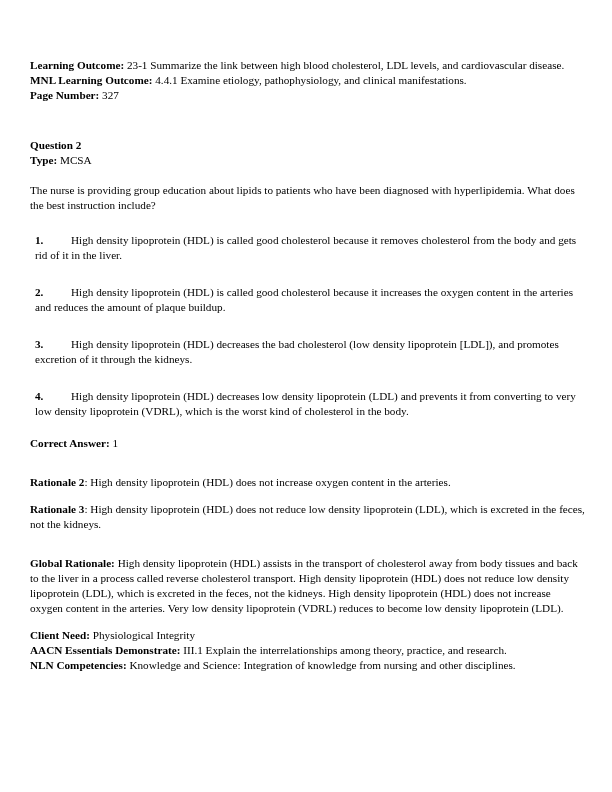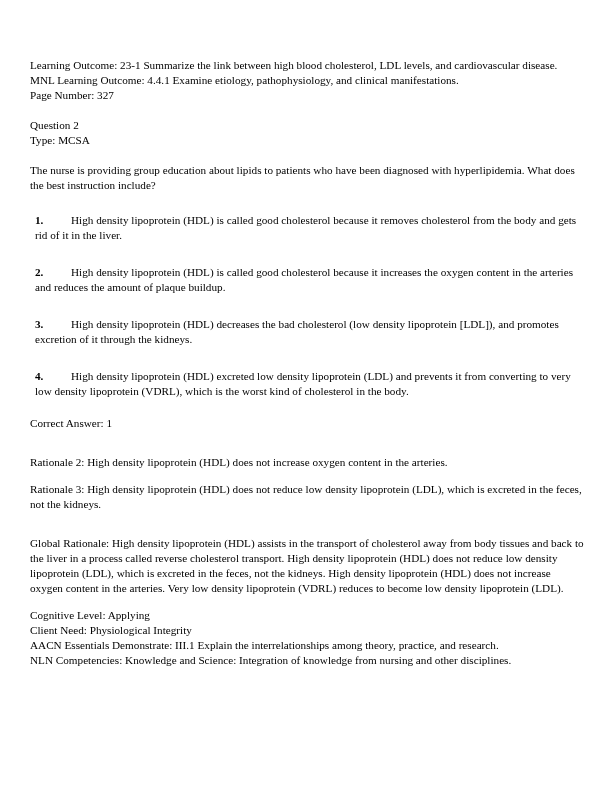--- a/index.html
+++ b/index.html
@@ -17,21 +17,21 @@
       color: #000000;
       line-height: 15px;
     }
     .page {
       position: absolute;
       left: 30px;
       top: 58px;
       width: 556px;
     }
     .line { margin: 0; }
-    .b { font-weight: normal; }
+    .b { font-weight: bold; margin-top: 20px; }
     .gap { height: 15px; }
     .gap-s { height: 12px; }
     .option {
       margin: 5px;
     }
     .option .num {
       font-weight: bold;
       display: inline-block;
       width: 36px;
     }
@@ -56,38 +56,37 @@
   <p class="line">The nurse is providing group education about lipids to patients who have been diagnosed with hyperlipidemia. What does the best instruction include?</p>
 
   <div class="gap"></div>
 
   <p class="option"><span class="num">1.</span><span>High density lipoprotein (HDL) is called good cholesterol because it removes cholesterol from the body and gets rid of it in the liver.</span></p>
   <div class="gap-s"></div>
   <p class="option"><span class="num">2.</span><span>High density lipoprotein (HDL) is called good cholesterol because it increases the oxygen content in the arteries and reduces the amount of plaque buildup.</span></p>
   <div class="gap-s"></div>
   <p class="option"><span class="num">3.</span><span>High density lipoprotein (HDL) decreases the bad cholesterol (low density lipoprotein [LDL]), and promotes excretion of it through the kidneys.</span></p>
   <div class="gap-s"></div>
-  <p class="option"><span class="num">4.</span><span>High density lipoprotein (HDL) excreted low density lipoprotein (LDL) and prevents it from converting to very low density lipoprotein (VDRL), which is the worst kind of cholesterol in the body.</span></p>
+  <p class="option"><span class="num">4.</span><span>High density lipoprotein (HDL) decreases low density lipoprotein (LDL) and prevents it from converting to very low density lipoprotein (VDRL), which is the worst kind of cholesterol in the body.</span></p>
 
   <div class="gap-s"></div>
 
   <p class="line"><span class="b">Correct Answer:</span><span>  1</span></p>
 
   <div class="gap-s"></div>
 
   <div class="gap-s"></div>
   <p class="line"><span class="b">Rationale 2</span><span>: High density lipoprotein (HDL) does not increase oxygen content in the arteries.</span></p>
   <div class="gap-s"></div>
   <p class="line"><span class="b">Rationale 3</span><span>: High density lipoprotein (HDL) does not reduce low density lipoprotein (LDL), which is excreted in the feces, not the kidneys.</span></p>
   <div class="gap-s"></div>
 
   <div class="gap-s"></div>
 
   <p class="line"><span class="b">Global Rationale:</span><span> High density lipoprotein (HDL) assists in the transport of cholesterol away from body tissues and back to the liver in a process called reverse cholesterol transport. High density lipoprotein (HDL) does not reduce low density lipoprotein (LDL), which is excreted in the feces, not the kidneys. High density lipoprotein (HDL) does not increase oxygen content in the arteries. Very low density lipoprotein (VDRL) reduces to become low density lipoprotein (LDL).</span></p>
 
   <div class="gap-s"></div>
 
-  <p class="line"><span class="b">Cognitive Level:</span><span> Applying</span></p>
   <p class="line"><span class="b">Client Need:</span><span> Physiological Integrity</span></p>
   <p class="line"><span class="b">AACN Essentials Demonstrate:</span><span> III.1 Explain the interrelationships among theory, practice, and research.</span></p>
   <p class="line"><span class="b">NLN Competencies:</span><span> Knowledge and Science: Integration of knowledge from nursing and other disciplines.</span></p>
 
 </div>
 
 </body></html>

